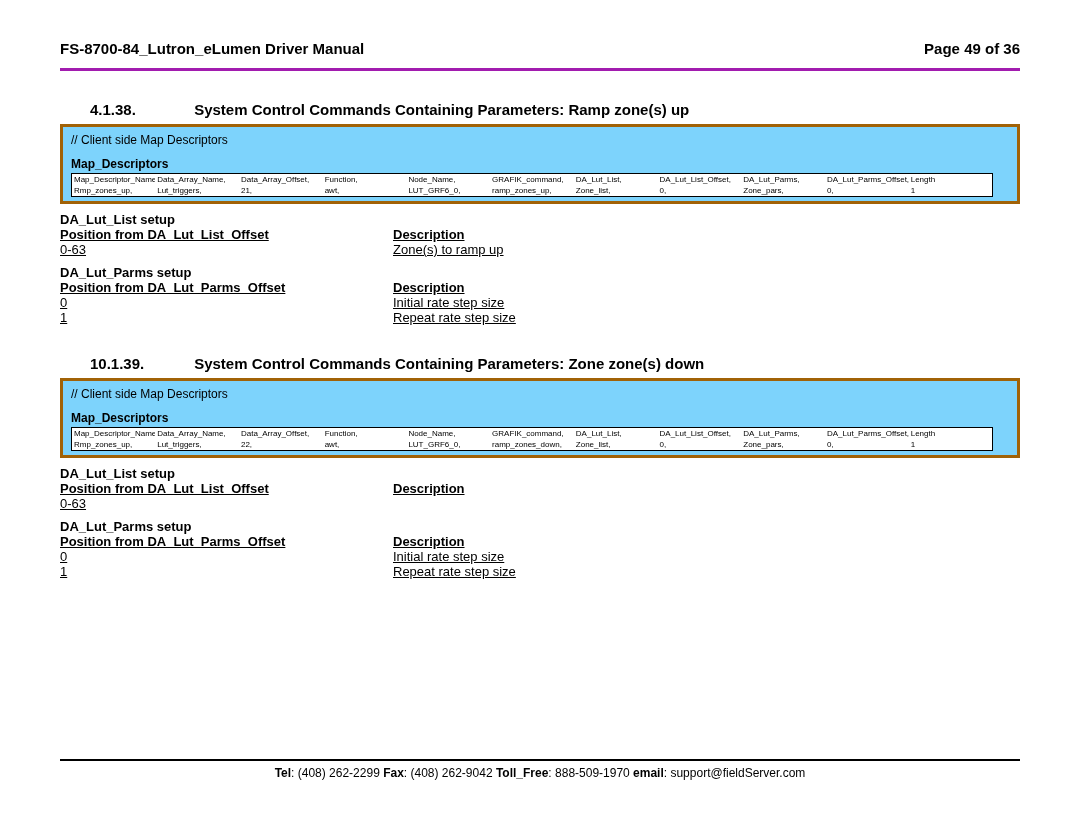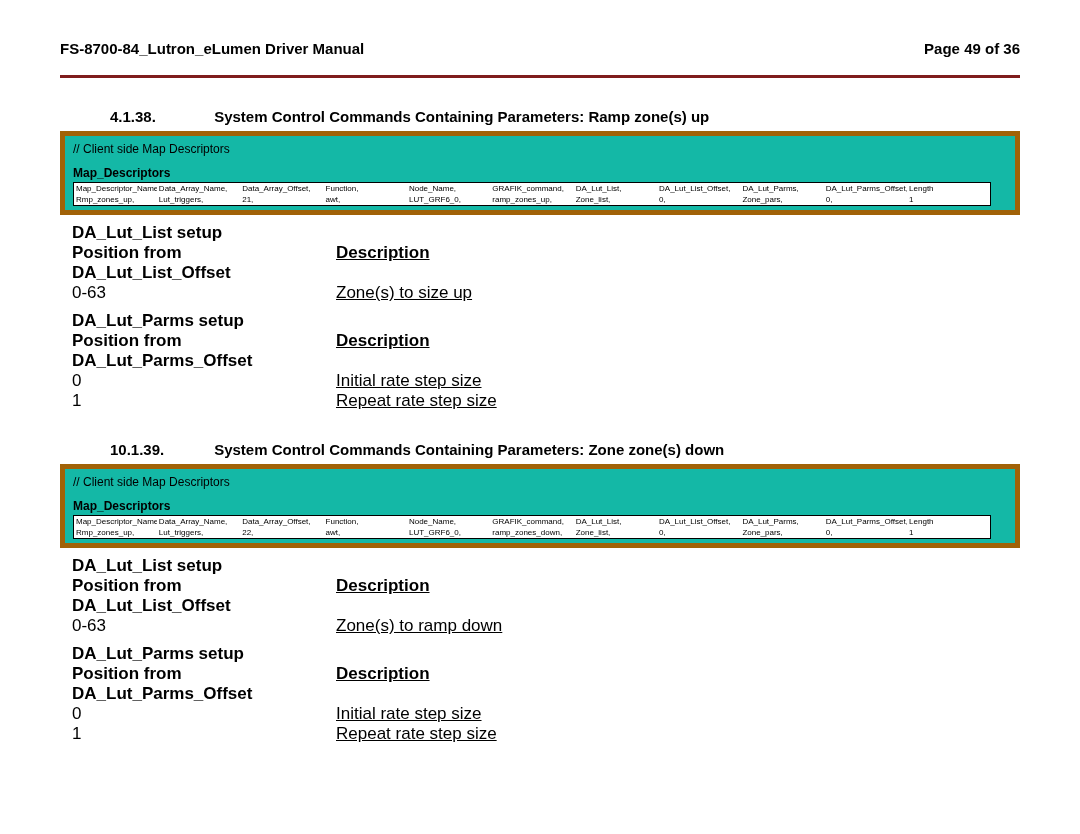--- a/index.html
+++ b/index.html
@@ -9,56 +9,56 @@
     font-size: 13px;
     color: #000;
     width: 1080px;
     box-sizing: border-box;
   }
   .header-line {
     display: flex;
     justify-content: space-between;
     font-weight: bold;
     font-size: 15px;
-    border-bottom: 3px solid #7f1d1d;
-    padding-bottom: 18px;
+    border-bottom: 3px solid #a21caf;
+    padding-bottom: 11px;
   }
   .section-heading {
     font-weight: bold;
     font-size: 15px;
-    margin: 30px 0 6px 50px;
+    margin: 30px 0 6px 30px;
   }
   .section-heading .num { display:inline-block; width:100px; }
   .box {
-    border: 5px solid #a16207;
-    background: #14b8a6;
+    border: 3px solid #a16207;
+    background: #7dd3fc;
     padding: 6px 24px 4px 8px;
     font-size: 12px;
   }
   .box .comment { margin-bottom: 10px; }
   .box .subhead { margin-bottom: 2px; font-weight: bold; }
   .mdtable {
     width:100%;
     border-collapse: collapse;
     font-size: 8px;
     background: #fff;
     border: 1px solid #000;
     table-layout: fixed;
   }
   .mdtable th, .mdtable td {
     text-align:left;
     padding:1px 2px;
     font-weight:normal;
     overflow:hidden;
     white-space:nowrap;
   }
-  .pair-block { margin: 8px 0 4px 12px; font-size:17px; }
+  .pair-block { margin: 8px 0 4px 0; font-size:13px; }
   .pair-block .hline { font-weight:bold; }
   .cols { display:flex; }
-  .cols .c1 { width:264px; }
+  .cols .c1 { width:333px;text-decoration:underline; }
   .cols .c2 { flex:1;text-decoration:underline; }
   .footer-rule { border-top:2px solid #000; margin-top:180px; }
   .footer { text-align:center; font-size:12px; margin-top:4px; line-height:1.4; }
   .footer b { font-weight:bold; }
 </style>
 </head>
 <body>
 
 <div class="header-line">
   <span>FS-8700-84_Lutron_eLumen Driver Manual</span>
@@ -105,21 +105,21 @@
 </div>
 
 <div class="pair-block">
   <div class="hline">DA_Lut_List setup</div>
   <div class="cols hline">
     <div class="c1">Position from DA_Lut_List_Offset</div>
     <div class="c2">Description</div>
   </div>
   <div class="cols">
     <div class="c1">0-63</div>
-    <div class="c2">Zone(s) to size up</div>
+    <div class="c2">Zone(s) to ramp up</div>
   </div>
 </div>
 
 <div class="pair-block">
   <div class="hline">DA_Lut_Parms setup</div>
   <div class="cols hline">
     <div class="c1">Position from DA_Lut_Parms_Offset</div>
     <div class="c2">Description</div>
   </div>
   <div class="cols">
@@ -172,21 +172,20 @@
 </div>
 
 <div class="pair-block">
   <div class="hline">DA_Lut_List setup</div>
   <div class="cols hline">
     <div class="c1">Position from DA_Lut_List_Offset</div>
     <div class="c2">Description</div>
   </div>
   <div class="cols">
     <div class="c1">0-63</div>
-    <div class="c2">Zone(s) to ramp down</div>
   </div>
 </div>
 
 <div class="pair-block">
   <div class="hline">DA_Lut_Parms setup</div>
   <div class="cols hline">
     <div class="c1">Position from DA_Lut_Parms_Offset</div>
     <div class="c2">Description</div>
   </div>
   <div class="cols">
@@ -194,13 +193,16 @@
     <div class="c2">Initial rate step size</div>
   </div>
   <div class="cols">
     <div class="c1">1</div>
     <div class="c2">Repeat rate step size</div>
   </div>
 </div>
 
 <div class="footer-rule"></div>
 <div class="footer">
+  <div>
+    <b>Tel</b><span>: (408) 262-2299  </span><b>Fax</b><span>: (408) 262-9042  </span><b>Toll_Free</b><span>: 888-509-1970   </span><b>email</b><span>: support@fieldServer.com</span>
+  </div>
 </div>
 
 </body></html>

